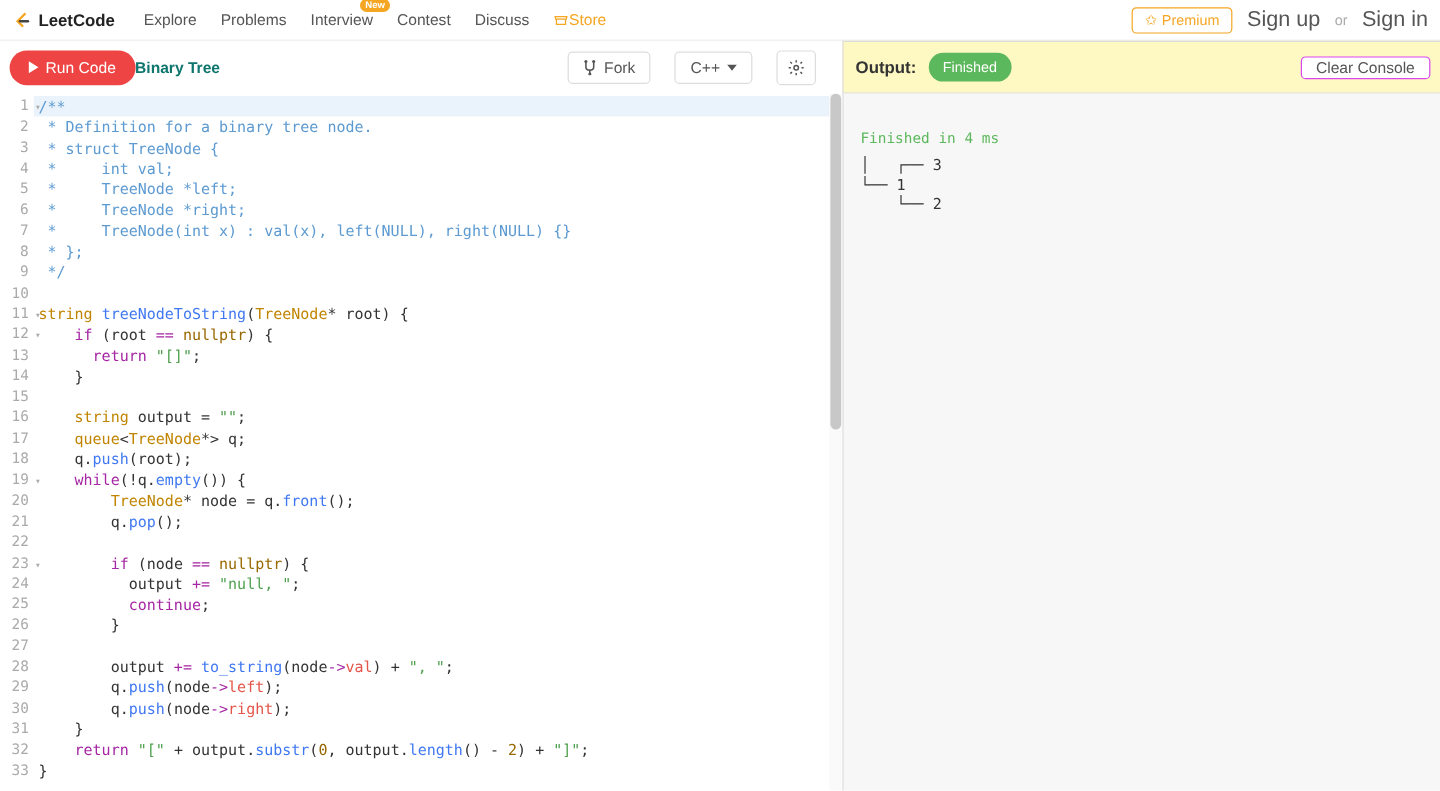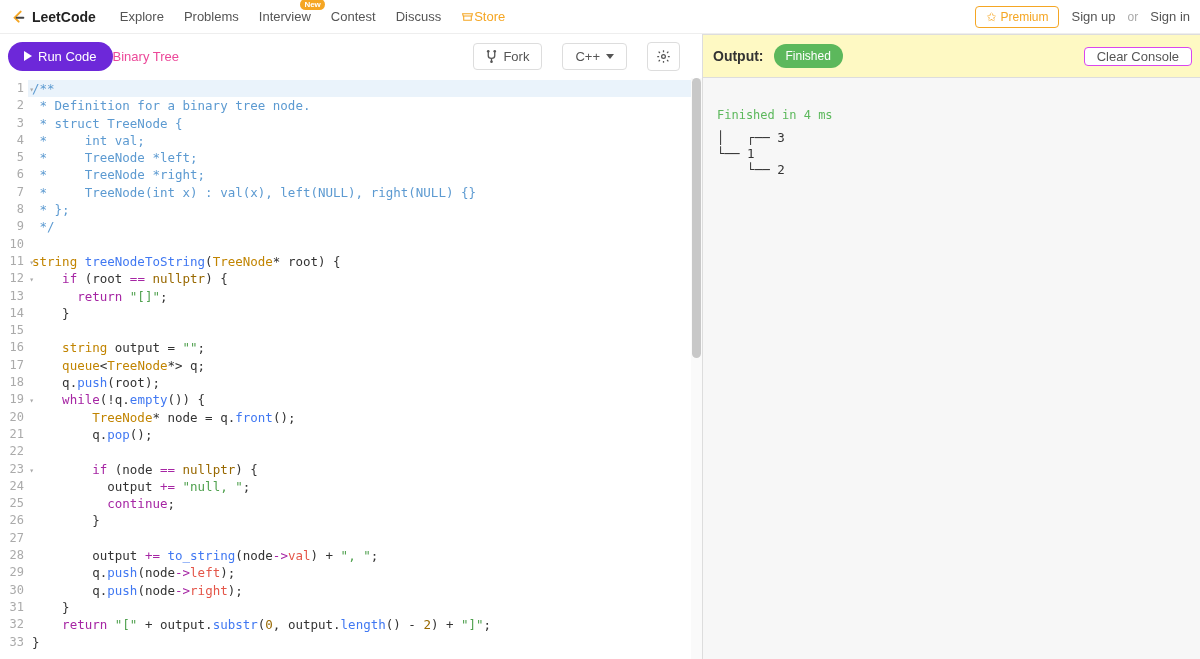--- a/index.html
+++ b/index.html
@@ -8,24 +8,24 @@
   
   .nav { display:flex; align-items:center; height:34px; padding:0 10px; border-bottom:1px solid #eee; }
   .logo { display:flex; align-items:center; gap:6px; font-weight:600; color:#222; margin-right:14px; }
   .logo svg { width:16px; height:16px; }
   .nav-item { color:#555; margin:0 10px; font-size:13px; cursor:pointer; position:relative; }
   .nav-item.store { color:#f5a623; display:flex; align-items:center; gap:0;text-align:center; }
   .badge-new { position:absolute; top:-10px; right:-14px; background:#f5a623; color:#fff; font-size:8px; padding:1px 4px; border-radius:6px; font-weight:600; }
   .nav-right { margin-left:auto; display:flex; align-items:center; gap:12px; }
   .premium-btn { border:1px solid #f5a623; color:#f5a623; padding:3px 10px; border-radius:4px; font-size:12px; display:flex; align-items:center; gap:4px; cursor:pointer; background:#fff; }
   .nav-or { color:#aaa; font-size:12px; }
-  .nav-link { color:#555; font-size:13px; cursor:pointer; }
-  .run-btn { background:#6d28d9; color:#fff; border:none; border-radius:20px; padding:7px 16px; font-size:13px; display:flex; align-items:center; gap:6px; cursor:pointer; font-weight:500; }
+  .nav-link { color:#555; font-size:18px; cursor:pointer; }
+  .run-btn { background:#ef4444; color:#fff; border:none; border-radius:20px; padding:7px 16px; font-size:13px; display:flex; align-items:center; gap:6px; cursor:pointer; font-weight:500; }
   .run-btn .play { width:0; height:0; border-top:5px solid transparent; border-bottom:5px solid transparent; border-left:8px solid #fff; }
-  .tree-name { color:#ec4899; font-size:13px; }
+  .tree-name { color:#0f766e; font-size:13px;font-weight:bold; }
   .toolbar-mid { display:flex; align-items:center; gap:20px; margin-left:auto; margin-right:14px; }
   .btn { border:1px solid #ddd; background:#fff; color:#555; border-radius:4px; padding:5px 12px; font-size:13px; cursor:pointer; display:flex; align-items:center; gap:6px; }
   .btn .caret { width:0;height:0;border-left:4px solid transparent;border-right:4px solid transparent;border-top:5px solid #555; }
   .gear-btn { padding:6px 8px; }
 
   .output-header { display:flex; align-items:center; gap:10px; padding-left:10px; flex:1; }
   .output-label { font-weight:600; color:#333; }
   .finished-pill { background:#5cb85c; color:#fff; border-radius:12px; padding:5px 12px; font-size:12px; font-weight:500; }
   .clear-btn { margin-left:auto; border:1px solid #d946ef; background:#fff; color:#555; border-radius:4px; padding:1px 12px; font-size:13px; cursor:pointer; margin-right:8px; }
 

